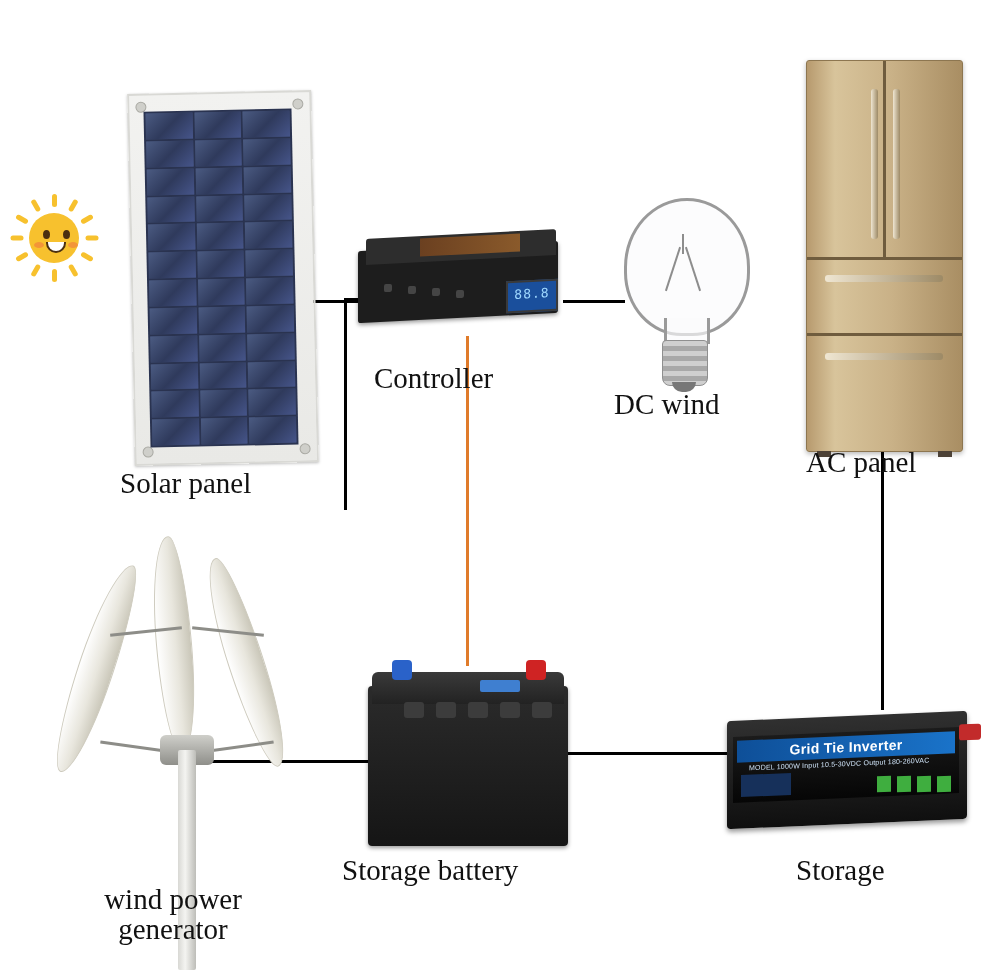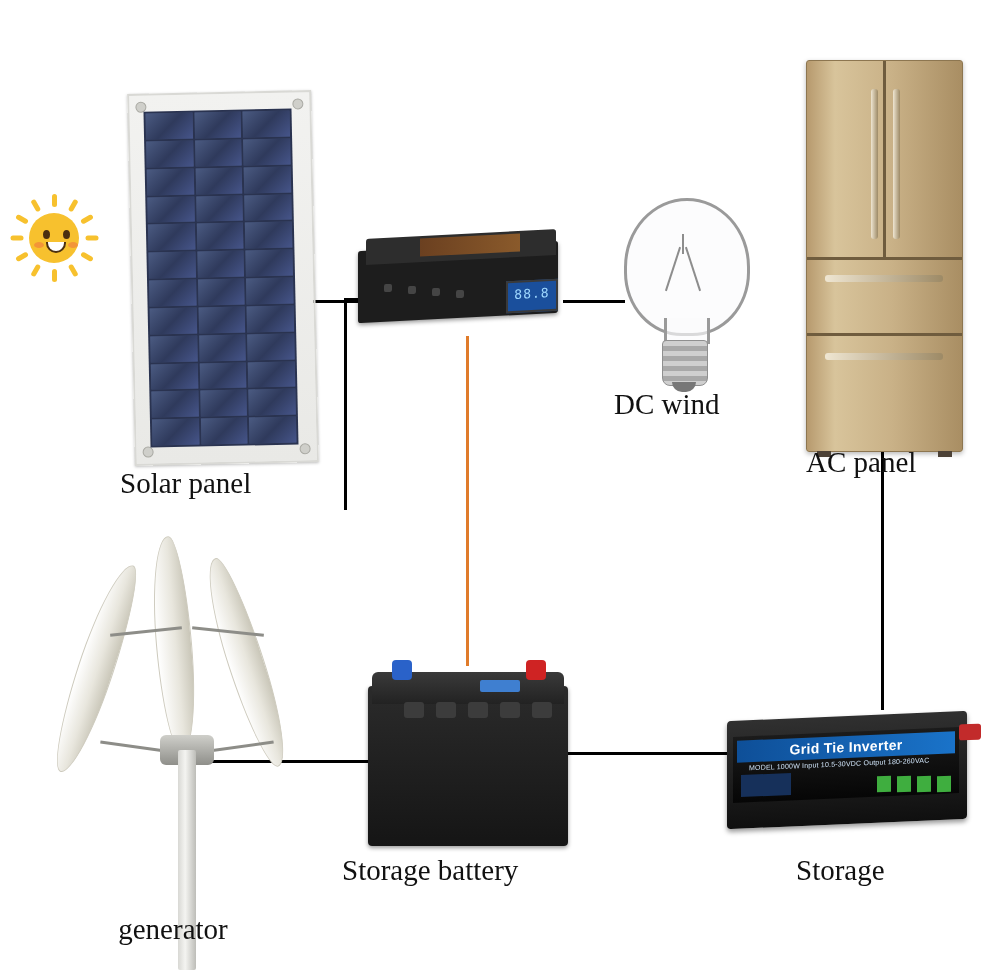--- a/index.html
+++ b/index.html
@@ -499,20 +499,21 @@
     <div class="top"></div>
     <div class="wood"></div>
     <div class="vent" style="left:26px; top:56px;"></div>
     <div class="vent" style="left:50px; top:58px;"></div>
     <div class="vent" style="left:74px; top:60px;"></div>
     <div class="vent" style="left:98px; top:62px;"></div>
     <div class="screen">
       <div class="digits">88.8</div>
     </div>
   </div>
+  <div class="label" style="left:374px; top:362px;">Controller</div>
 
   <div id="bulb">
     <div class="glass"></div>
     <div class="fil" style="left:62px; top:48px; height:46px; transform:rotate(18deg);"></div>
     <div class="fil" style="left:82px; top:48px; height:46px; transform:rotate(-18deg);"></div>
     <div class="fil" style="left:72px; top:36px; height:20px;"></div>
     <div class="neck"></div>
     <div class="base"></div>
     <div class="tip"></div>
   </div>
@@ -536,21 +537,21 @@
     <div class="blade" style="left:96px; top:16px; transform:rotate(-2deg) skewX(3deg);"></div>
     <div class="blade" style="left:168px; top:34px; transform:rotate(-12deg) skewX(6deg);"></div>
     <div class="arm" style="left:40px; top:226px; width:80px; transform:rotate(8deg);"></div>
     <div class="arm" style="left:134px; top:226px; width:80px; transform:rotate(-8deg);"></div>
     <div class="arm" style="left:50px; top:110px; width:72px; transform:rotate(-6deg);"></div>
     <div class="arm" style="left:132px; top:110px; width:72px; transform:rotate(6deg);"></div>
     <div class="hub"></div>
     <div class="mast"></div>
   </div>
   <div class="label two-line" style="left:56px; top:884px; width:234px;">
-    <br>
+    <span>wind power</span><br>
     <span>generator</span>
   </div>
 
   <div id="battery">
     <div class="body"></div>
     <div class="top"></div>
     <div class="term neg" style="left:24px;"></div>
     <div class="term pos" style="left:158px;"></div>
     <div class="sticker"></div>
     <div class="cap" style="left:36px;"></div>

